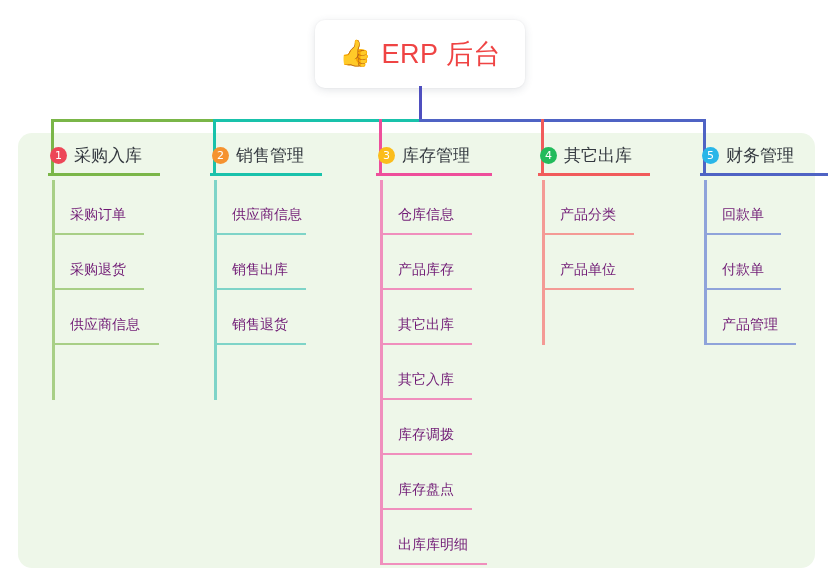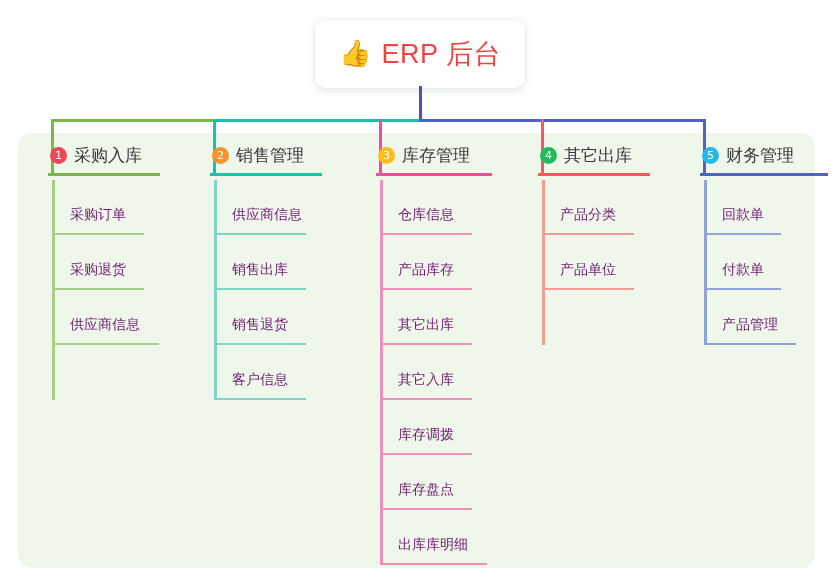--- a/index.html
+++ b/index.html
@@ -176,24 +176,20 @@
             <div class="leaf-rule" style="background: rgb(126, 212, 200); width: 92px;"></div>
           </div>
           <div class="leaf">
             <span class="leaf-label">销售出库</span>
             <div class="leaf-rule" style="background: rgb(126, 212, 200); width: 92px;"></div>
           </div>
           <div class="leaf">
             <span class="leaf-label">销售退货</span>
             <div class="leaf-rule" style="background: rgb(126, 212, 200); width: 92px;"></div>
           </div>
-          <div class="leaf">
-            <span class="leaf-label">客户信息</span>
-            <div class="leaf-rule" style="background: rgb(126, 212, 200); width: 92px;"></div>
-          </div>
         </div>
       </div>
       <div class="branch" style="left: 362px;">
         <div class="branch-head">
           <span class="badge" style="background: rgb(251, 189, 27);">3</span>
           <span class="branch-title">库存管理</span>
           <div class="head-rule" style="background: rgb(238, 78, 155); width: 116px;"></div>
         </div>
         <div class="leaves">
           <div class="spine" style="background: rgb(240, 143, 189); height: 385px;"></div>

